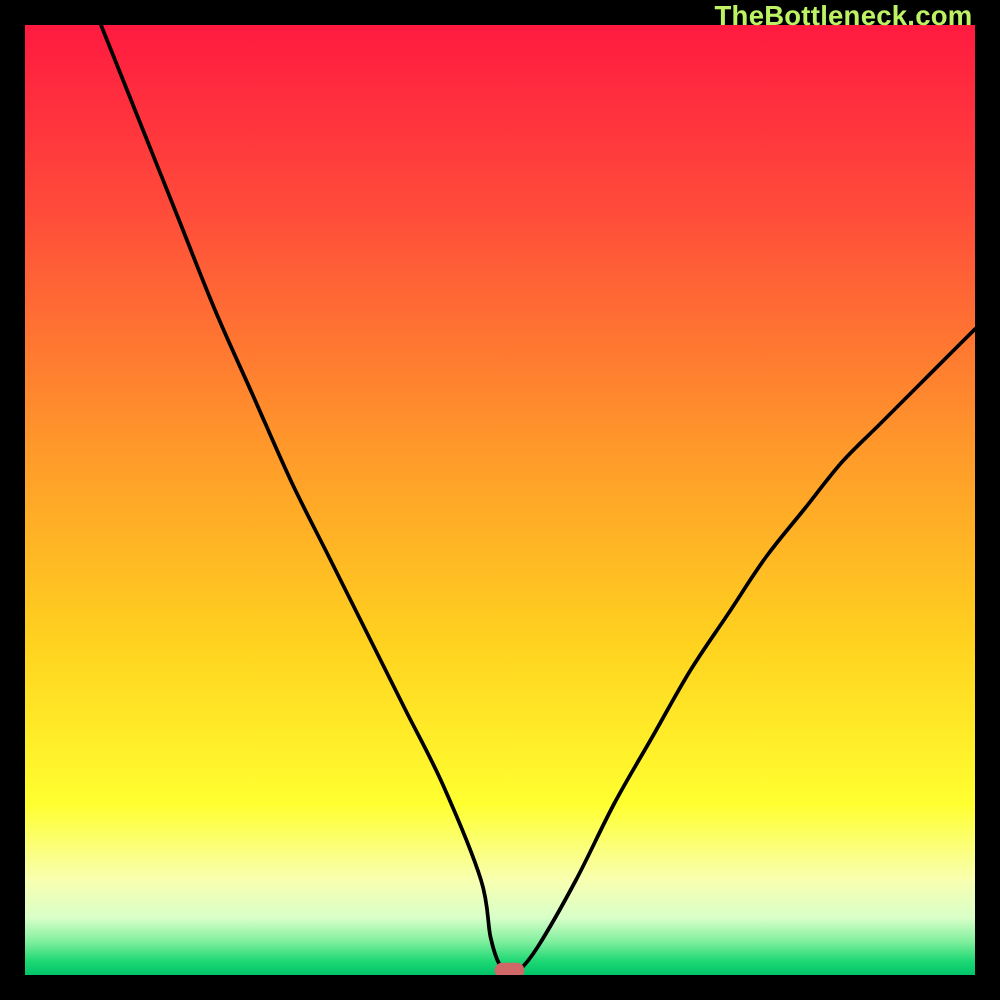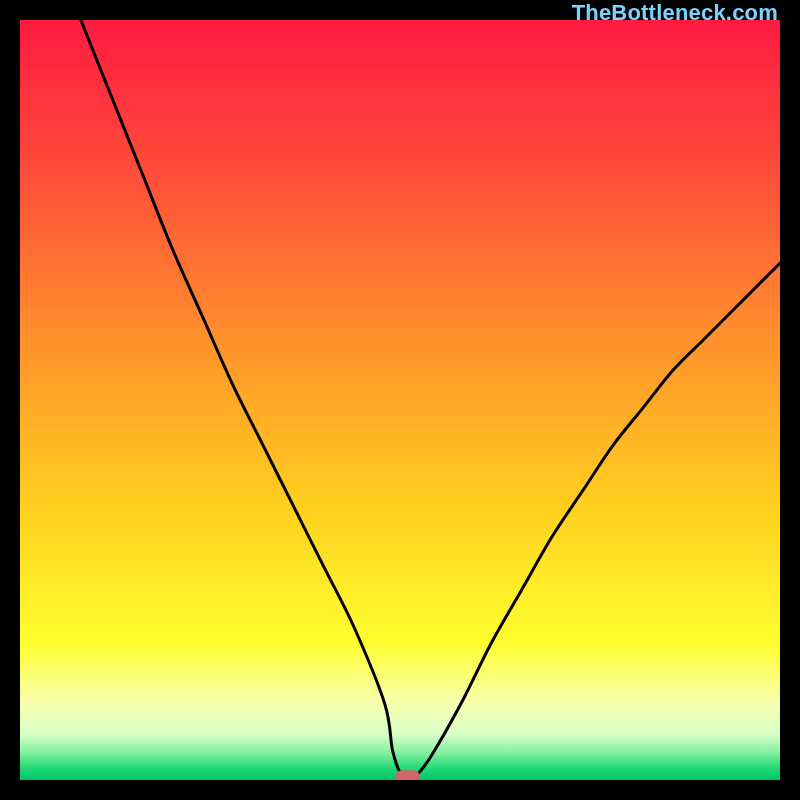--- a/index.html
+++ b/index.html
@@ -25,21 +25,21 @@
     width: 760px;
     height: 760px;
   }
   .watermark {
     position: absolute;
     top: 0px;
     right: 22px;
     font-family: Arial, Helvetica, sans-serif;
     font-size: 22px;
     font-weight: 600;
-    color: #7dd3fc;
+    color: #bef264;
     letter-spacing: 0.2px;
     user-select: none;
   }
   svg {
     display: block;
   }
 </style>
 </head>
 <body>
 

